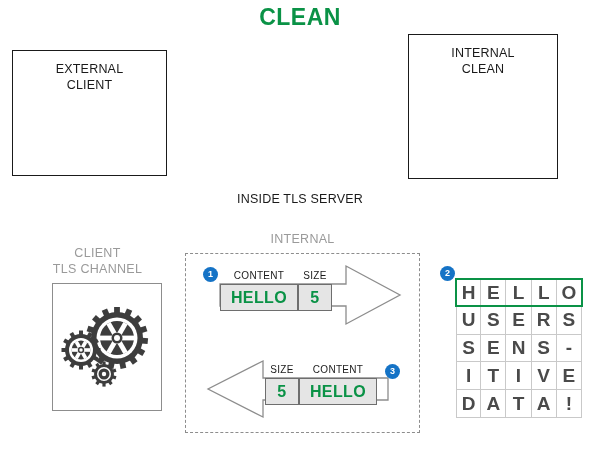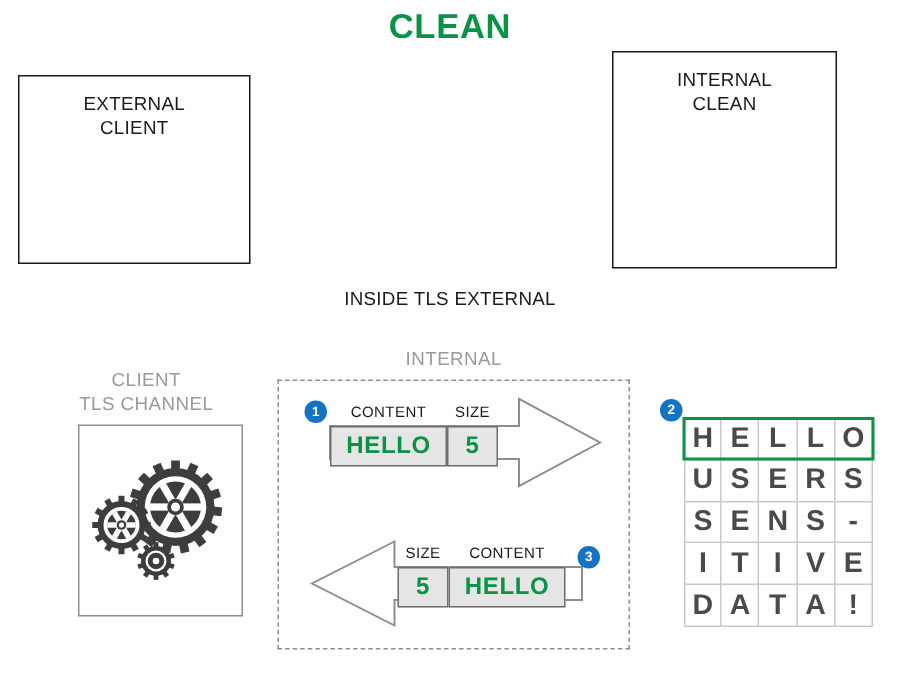--- a/index.html
+++ b/index.html
@@ -198,21 +198,21 @@
   </div>
 
   <div id="internal-server-box" class="abs node-box">
     <div class="node-label">
       <span>INTERNAL</span><br>
       <span>CLEAN</span>
     </div>
   </div>
 
 
-  <div id="inside-tls-label" class="abs">INSIDE TLS EXTERNAL</div>
+  <div id="inside-tls-label" class="abs">INSIDE TLS SERVER</div>
 
   <div id="client-engine-caption" class="abs caption-grey">
     <span>CLIENT</span><br>
     <span>TLS CHANNEL</span>
   </div>
 
   <div id="client-engine-box" class="abs">
     <svg id="gears-icon" width="94" height="100" viewBox="0 0 94 100">
       <g fill="#3d3d3d">
 

